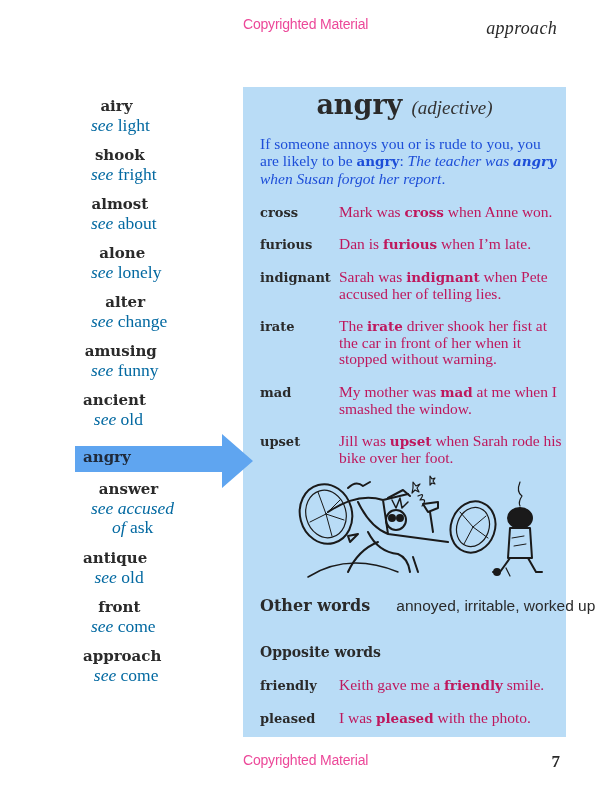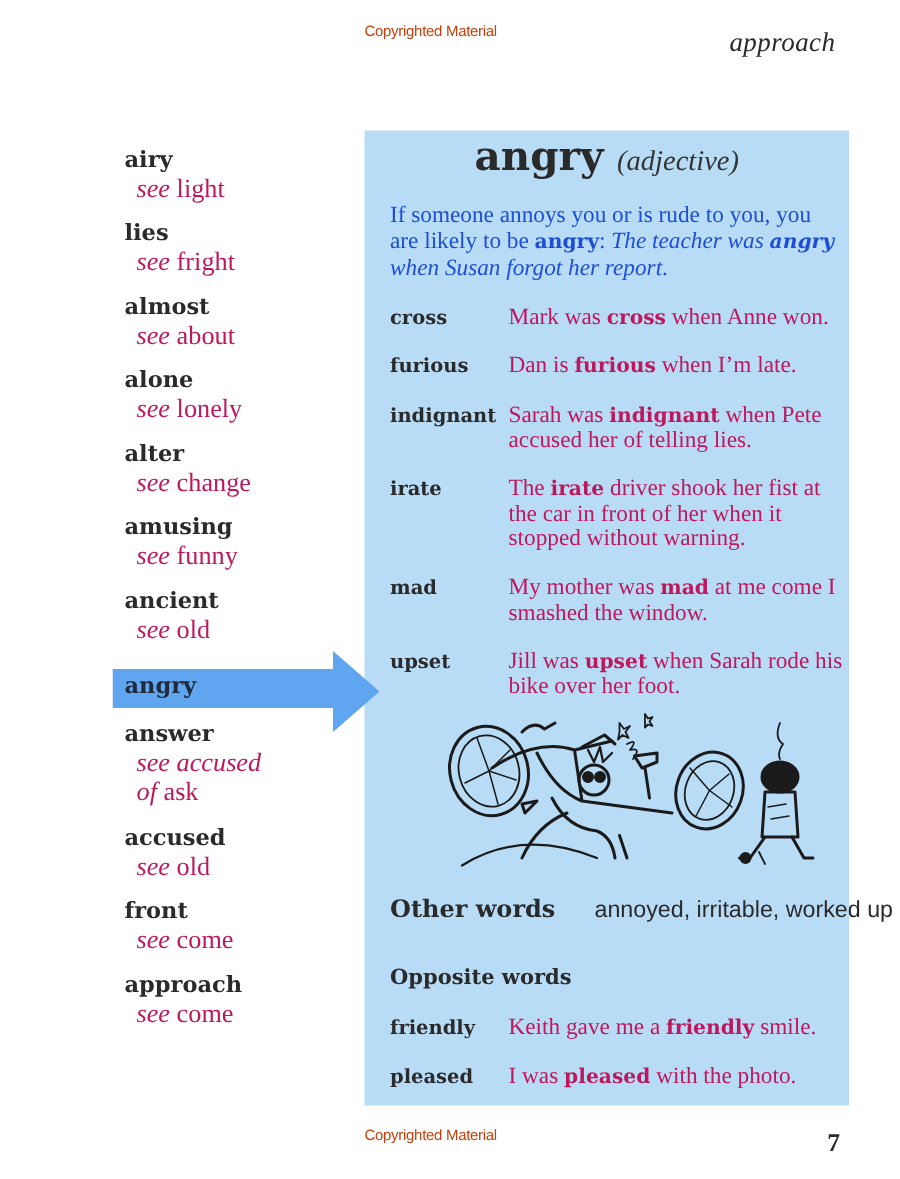--- a/index.html
+++ b/index.html
@@ -5,45 +5,45 @@
     html, body { margin: 0; padding: 0; }
     body {
       width: 600px; height: 786px; position: relative; overflow: hidden;
       background: #ffffff;
       font-family: "DejaVu Serif", "Liberation Serif", serif;
       color: #2a2a2a;
     }
     .copyright {
       position: absolute; left: 243px;
       font-family: "Liberation Sans", sans-serif;
-      font-size: 10px; color: #c2410c; letter-spacing: -0.2px;
+      font-size: 14px; color: #ec4899; letter-spacing: -0.2px;
     }
     .copyright.top { top: 16px; }
     .copyright.bottom { top: 752px; }
     .running-head {
       position: absolute; right: 43px; top: 18px;
       font-family: "Liberation Serif", serif; font-style: italic;
       font-size: 18px; color: #2a2a2a; letter-spacing: 0.3px;
     }
     .page-number {
       position: absolute; right: 40px; top: 752px;
       font-family: "Liberation Serif", serif; font-weight: bold;
       font-size: 17px; color: #2a2a2a;
     }
 
     
     .index { position: absolute; left: 83px; top: 97px; width: 150px; }
-    .index-entry { margin: 0; }
+    .index-entry { margin: 0; text-align: center; }
     .index-entry .hw {
       font-family: "DejaVu Serif", serif; font-weight: bold;
       font-size: 15px; line-height: 19px; color: #2a2a2a;
     }
     .index-entry .ref {
       font-family: "Liberation Serif", serif;
-      font-size: 17.5px; line-height: 19px; color: #be185d; padding-left: 8px;
+      font-size: 17.5px; line-height: 19px; color: #0369a1; padding-left: 8px;
     }
     .index-entry .ref .see { font-style: italic; }
     .e { position: absolute; left: 0; }
 
     
     .arrow { position: absolute; left: 75px; top: 434px; width: 180px; height: 55px; }
     .arrow-label {
       position: absolute; left: 83px; top: 448px;
       font-family: "DejaVu Serif", serif; font-weight: bold;
       font-size: 15px; color: #1f2a3a;
@@ -106,21 +106,21 @@
 
 <div class="copyright top">Copyrighted Material</div>
 <div class="running-head">approach</div>
 
 <div class="index">
   <div class="e index-entry" style="top:0px">
     <div class="hw">airy</div>
     <div class="ref"><span class="see">see</span> <span>light</span></div>
   </div>
   <div class="e index-entry" style="top:49px">
-    <div class="hw">lies</div>
+    <div class="hw">shook</div>
     <div class="ref"><span class="see">see</span> <span>fright</span></div>
   </div>
   <div class="e index-entry" style="top:98px">
     <div class="hw">almost</div>
     <div class="ref"><span class="see">see</span> <span>about</span></div>
   </div>
   <div class="e index-entry" style="top:147px">
     <div class="hw">alone</div>
     <div class="ref"><span class="see">see</span> <span>lonely</span></div>
   </div>
@@ -135,21 +135,21 @@
   <div class="e index-entry" style="top:294px">
     <div class="hw">ancient</div>
     <div class="ref"><span class="see">see</span> <span>old</span></div>
   </div>
   <div class="e index-entry" style="top:383px">
     <div class="hw">answer</div>
     <div class="ref"><span class="see">see accused</span></div>
     <div class="ref"><span class="see">of</span> <span>ask</span></div>
   </div>
   <div class="e index-entry" style="top:452px">
-    <div class="hw">accused</div>
+    <div class="hw">antique</div>
     <div class="ref"><span class="see">see</span> <span>old</span></div>
   </div>
   <div class="e index-entry" style="top:501px">
     <div class="hw">front</div>
     <div class="ref"><span class="see">see</span> <span>come</span></div>
   </div>
   <div class="e index-entry" style="top:550px">
     <div class="hw">approach</div>
     <div class="ref"><span class="see">see</span> <span>come</span></div>
   </div>
@@ -174,21 +174,21 @@
   <div class="syn-row" style="top:182px">
     <span class="syn-word">indignant</span>
     <div class="syn-example"><span>Sarah was </span><b>indignant</b><span> when Pete accused her of telling lies.</span></div>
   </div>
   <div class="syn-row" style="top:231px">
     <span class="syn-word">irate</span>
     <div class="syn-example"><span>The </span><b>irate</b><span> driver shook her fist at the car in front of her when it stopped without warning.</span></div>
   </div>
   <div class="syn-row" style="top:297px">
     <span class="syn-word">mad</span>
-    <div class="syn-example"><span>My mother was </span><b>mad</b><span> at me come I smashed the window.</span></div>
+    <div class="syn-example"><span>My mother was </span><b>mad</b><span> at me when I smashed the window.</span></div>
   </div>
   <div class="syn-row" style="top:346px">
     <span class="syn-word">upset</span>
     <div class="syn-example"><span>Jill was </span><b>upset</b><span> when Sarah rode his bike over her foot.</span></div>
   </div>
 
   <svg class="illustration" viewBox="0 0 260 110" fill="none" stroke="#1a1a1a" stroke-width="2" stroke-linecap="round" stroke-linejoin="round">
 
     <ellipse cx="38" cy="42" rx="26" ry="30" transform="rotate(-15 38 42)"></ellipse>
     <ellipse cx="38" cy="42" rx="20" ry="24" transform="rotate(-15 38 42)" stroke-width="1.2"></ellipse>

